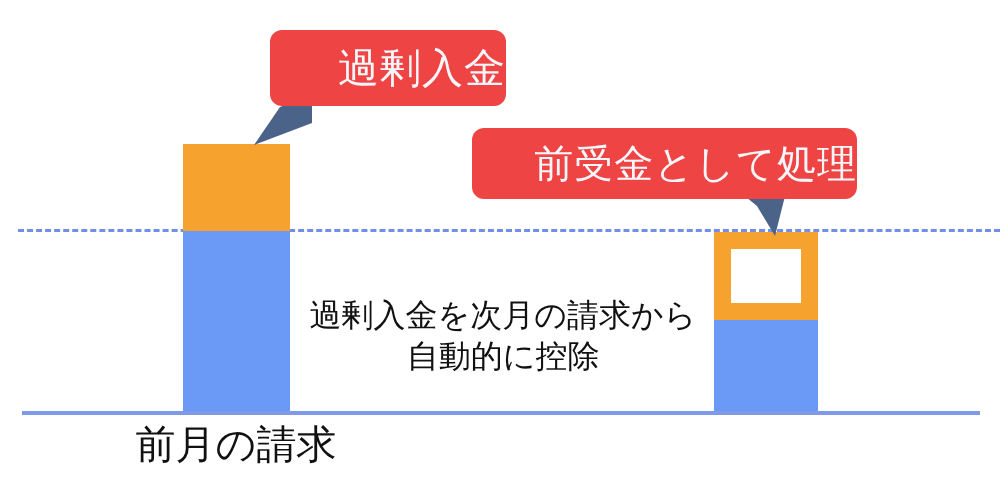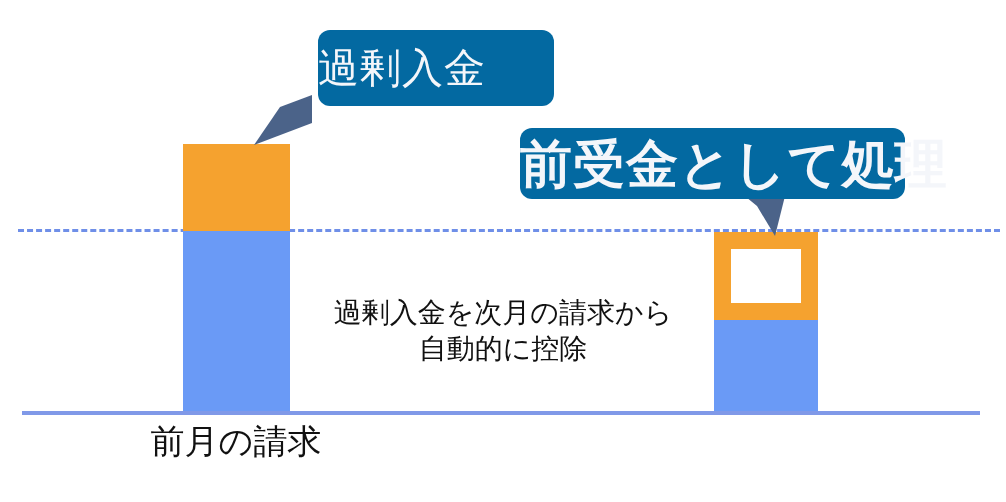--- a/index.html
+++ b/index.html
@@ -71,29 +71,28 @@
     left: 714px;
     top: 321px;
     width: 104px;
     height: 91px;
     background: #6a9af6;
   }
 
   
   .callout {
     position: absolute;
-    background: #0369a1;
+    background: #ef4444;
     border-radius: 12px;
     display: flex;
     align-items: center;
-    justify-content: flex-start;
+    justify-content: flex-end;
     color: #ffffff;
     letter-spacing: 1px;
     box-sizing: border-box;
-    margin-left: 48px;
   }
   .callout-label {
     font-size: 40px;
     line-height: 1;
     white-space: nowrap;
     color: #f4f6fa;
   }
 
   #callout-overpayment {
     left: 270px;
@@ -102,45 +101,45 @@
     height: 76px;
   }
   #callout-overpayment .callout-label { font-size: 41px; }
 
   #callout-advance {
     left: 472px;
     top: 128px;
     width: 385px;
     height: 71px;
   }
-  #callout-advance .callout-label { font-size: 52px; font-weight: bold; }
+  #callout-advance .callout-label { font-size: 39px; }
 
   .callout-tail { position: absolute; overflow: visible; }
   #tail-overpayment { left: 250px; top: 95px; width: 70px; height: 52px; }
   #tail-advance     { left: 735px; top: 188px; width: 95px; height: 52px; }
 
   
   #center-note {
     position: absolute;
     left: 253px;
     top: 295px;
     width: 500px;
     text-align: center;
     color: #111111;
-    font-size: 28px;
+    font-size: 32px;
     line-height: 1.28;
     white-space: pre-line;
   }
 
   
   .axis-label {
     position: absolute;
     text-align: center;
     color: #111111;
-    font-size: 34px;
+    font-size: 40px;
     line-height: 1;
     white-space: nowrap;
   }
   #axis-label-prev { left: 96px; top: 424px; width: 280px; }
   #axis-label-next { left: 626px; top: 424px; width: 280px; }
 </style>
 </head>
 <body>
 
 <div id="stage">

